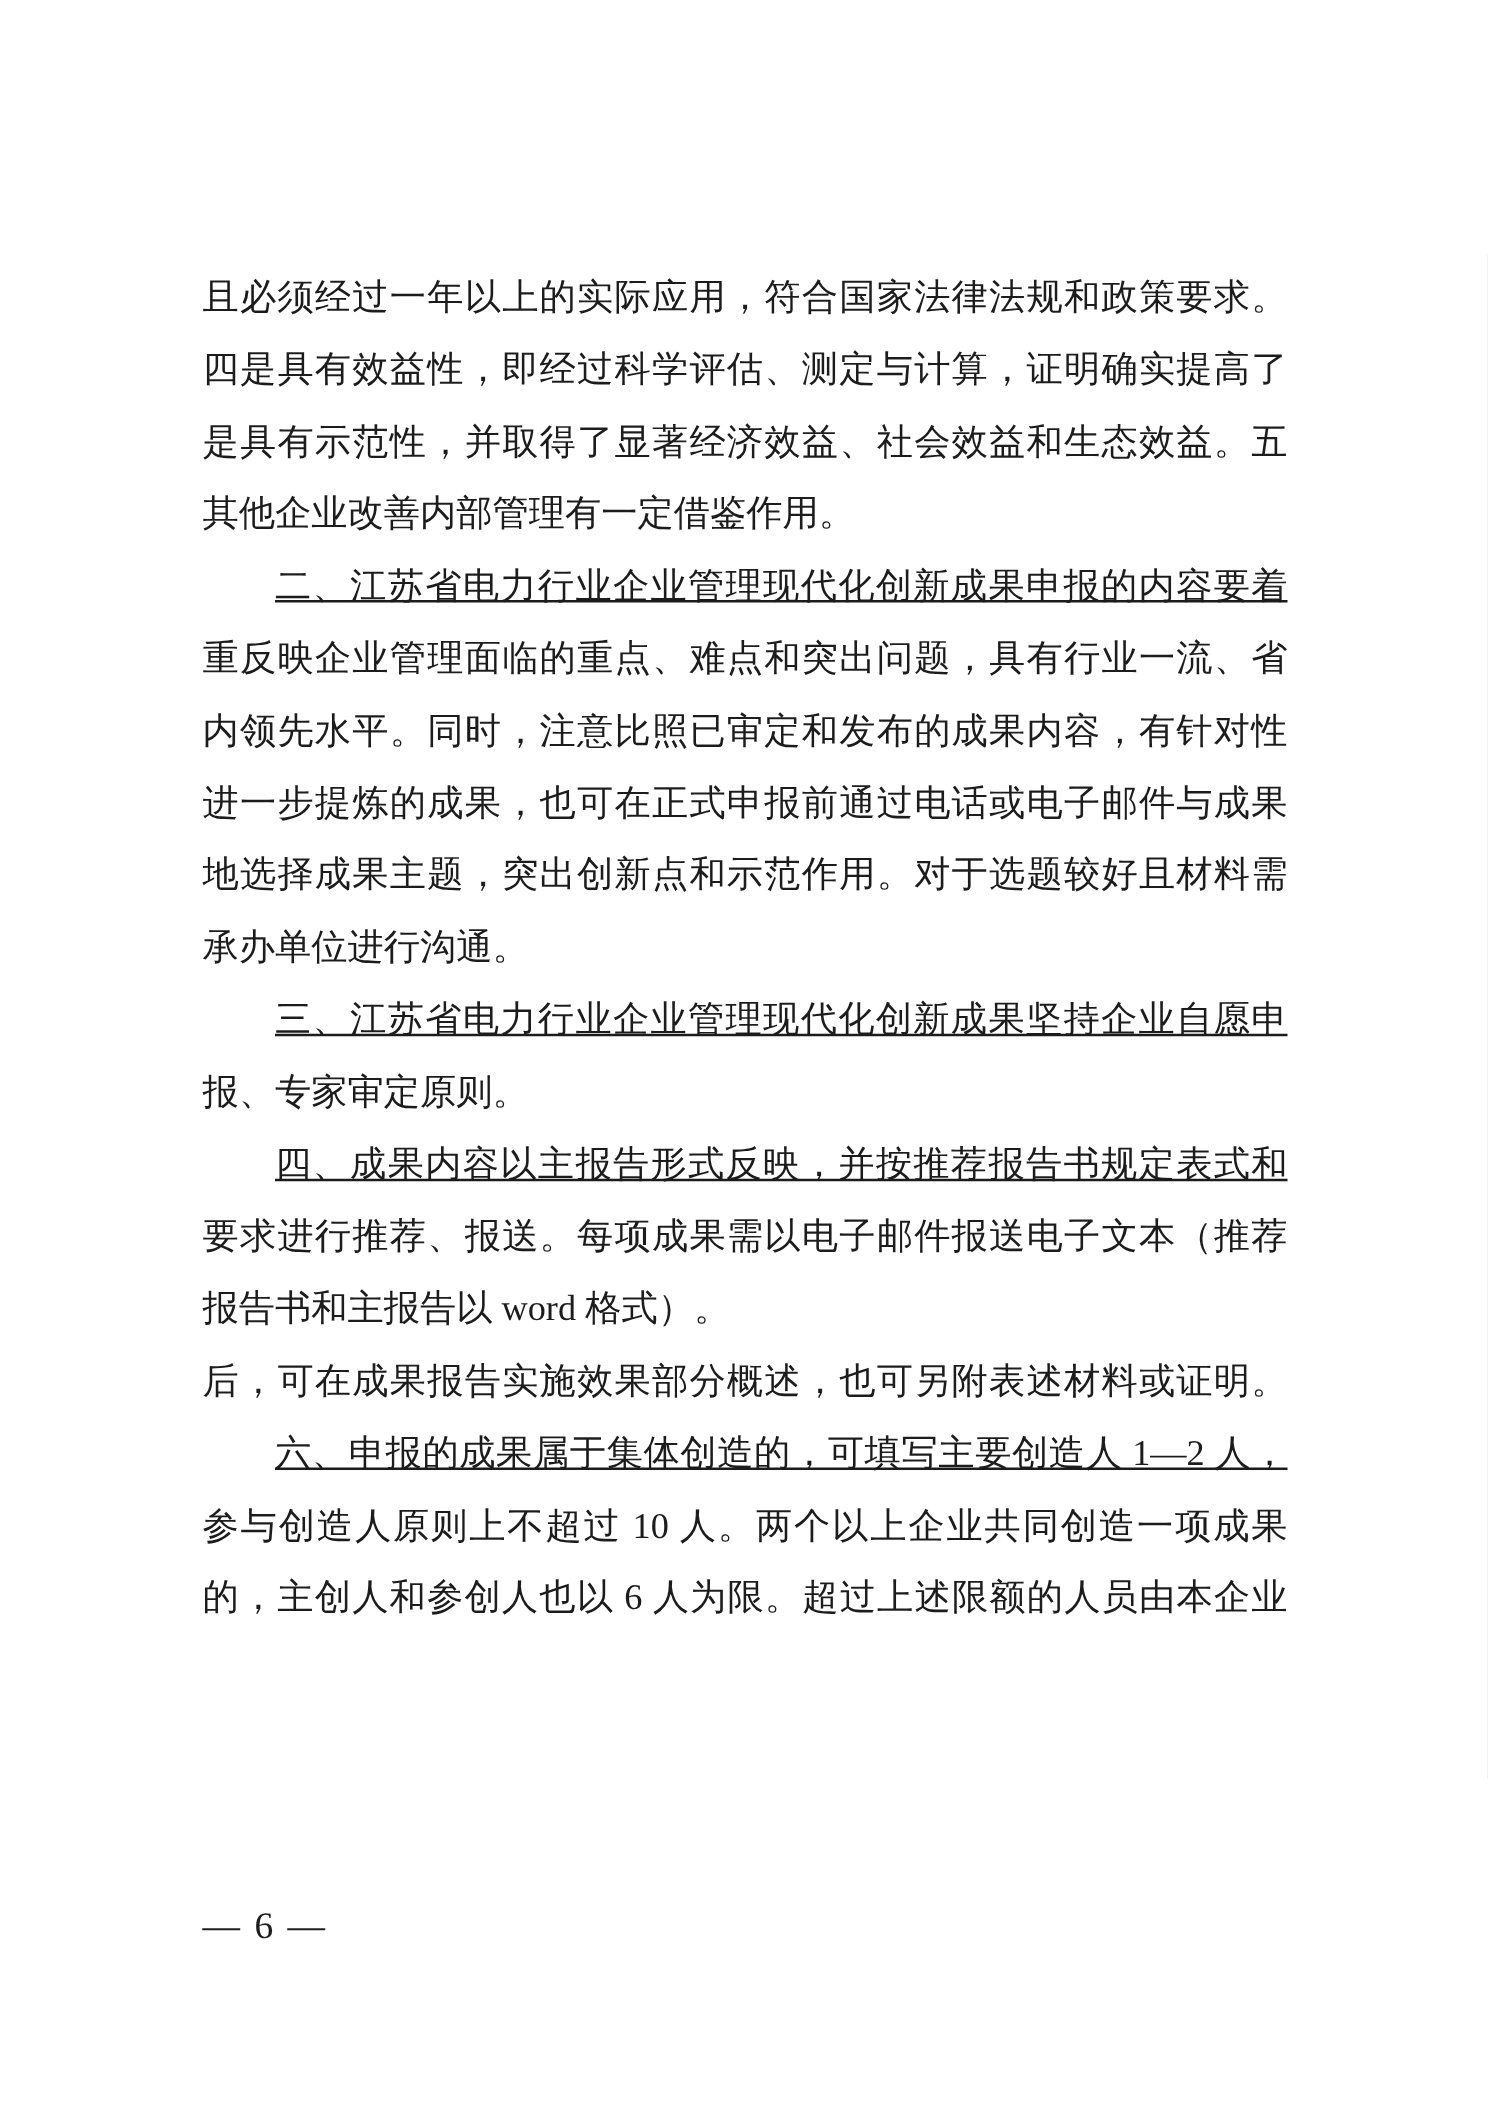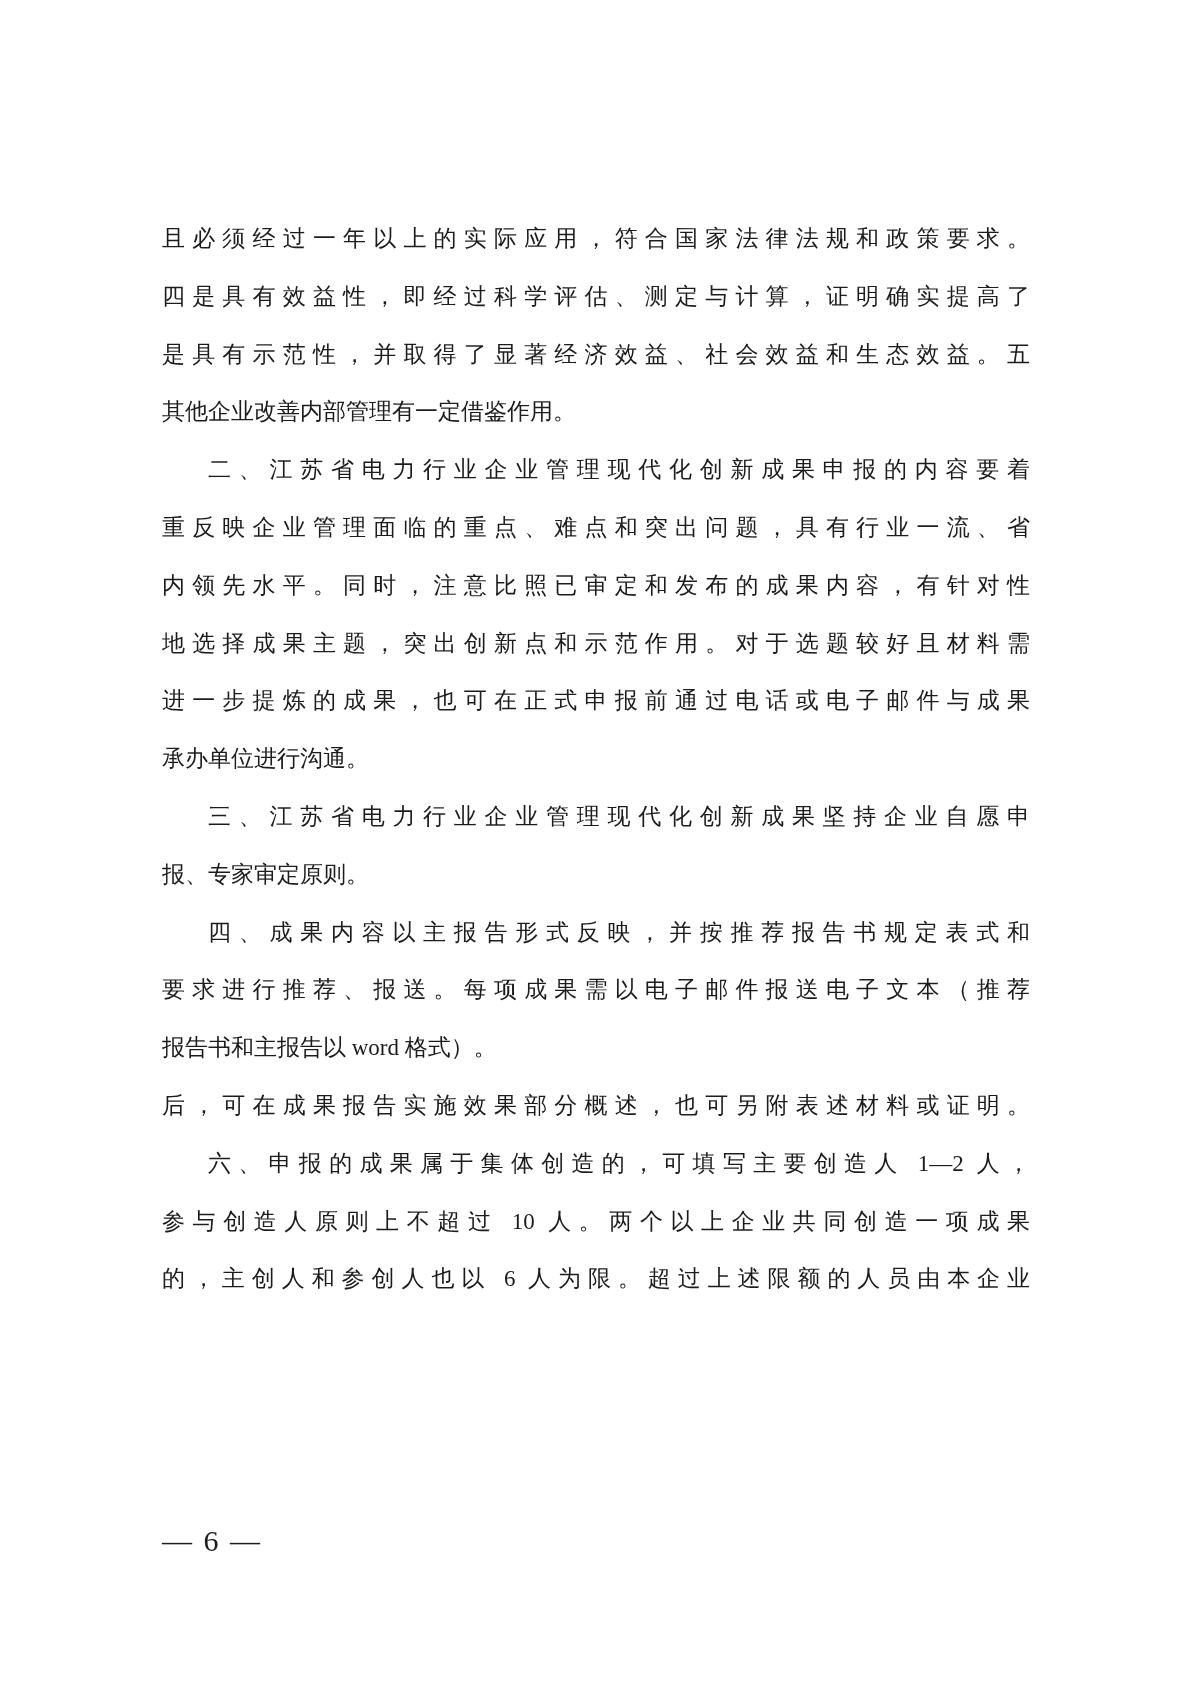--- a/index.html
+++ b/index.html
@@ -19,29 +19,30 @@
   }
   .body-text {
     position: absolute;
     left: 162px;
     top: 210px;
     width: 868px;
   }
   .line {
     height: 57.8px;
     line-height: 57.8px;
-    font-size: 23px;
+    font-size: 29px;
     white-space: normal;
   }
   .line.fill {
     text-align: justify;
     text-align-last: justify;
   }
   .line.indent {
     text-indent: 2em;
+    text-decoration: underline;
   }
   .footer {
     position: absolute;
     left: 162px;
     top: 1524px;
     font-size: 30px;
     line-height: 34px;
     letter-spacing: 2px;
     color: #1c1c1c;
   }
@@ -51,22 +52,22 @@
 
 <div class="page">
   <div class="body-text">
       <div class="line fill">且必须经过一年以上的实际应用，符合国家法律法规和政策要求。</div>
       <div class="line fill">四是具有效益性，即经过科学评估、测定与计算，证明确实提高了</div>
       <div class="line fill">是具有示范性，并取得了显著经济效益、社会效益和生态效益。五</div>
       <div class="line">其他企业改善内部管理有一定借鉴作用。</div>
       <div class="line indent fill">二、江苏省电力行业企业管理现代化创新成果申报的内容要着</div>
       <div class="line fill">重反映企业管理面临的重点、难点和突出问题，具有行业一流、省</div>
       <div class="line fill">内领先水平。同时，注意比照已审定和发布的成果内容，有针对性</div>
+      <div class="line fill">进一步提炼的成果，也可在正式申报前通过电话或电子邮件与成果</div>
       <div class="line fill">地选择成果主题，突出创新点和示范作用。对于选题较好且材料需</div>
-      <div class="line fill">进一步提炼的成果，也可在正式申报前通过电话或电子邮件与成果</div>
       <div class="line">承办单位进行沟通。</div>
       <div class="line indent fill">三、江苏省电力行业企业管理现代化创新成果坚持企业自愿申</div>
       <div class="line">报、专家审定原则。</div>
       <div class="line indent fill">四、成果内容以主报告形式反映，并按推荐报告书规定表式和</div>
       <div class="line fill">要求进行推荐、报送。每项成果需以电子邮件报送电子文本（推荐</div>
       <div class="line">报告书和主报告以 word 格式）。</div>
       <div class="line fill">后，可在成果报告实施效果部分概述，也可另附表述材料或证明。</div>
       <div class="line indent fill">六、申报的成果属于集体创造的，可填写主要创造人 1—2 人，</div>
       <div class="line fill">参与创造人原则上不超过 10 人。两个以上企业共同创造一项成果</div>
       <div class="line fill">的，主创人和参创人也以 6 人为限。超过上述限额的人员由本企业</div>

